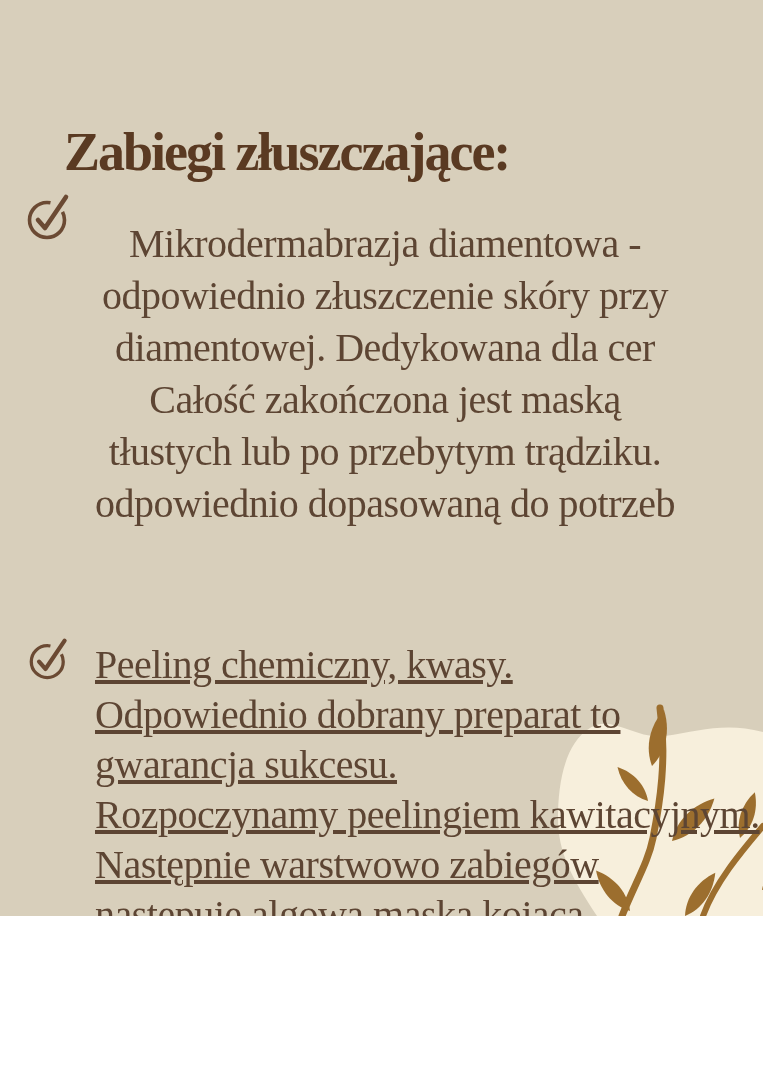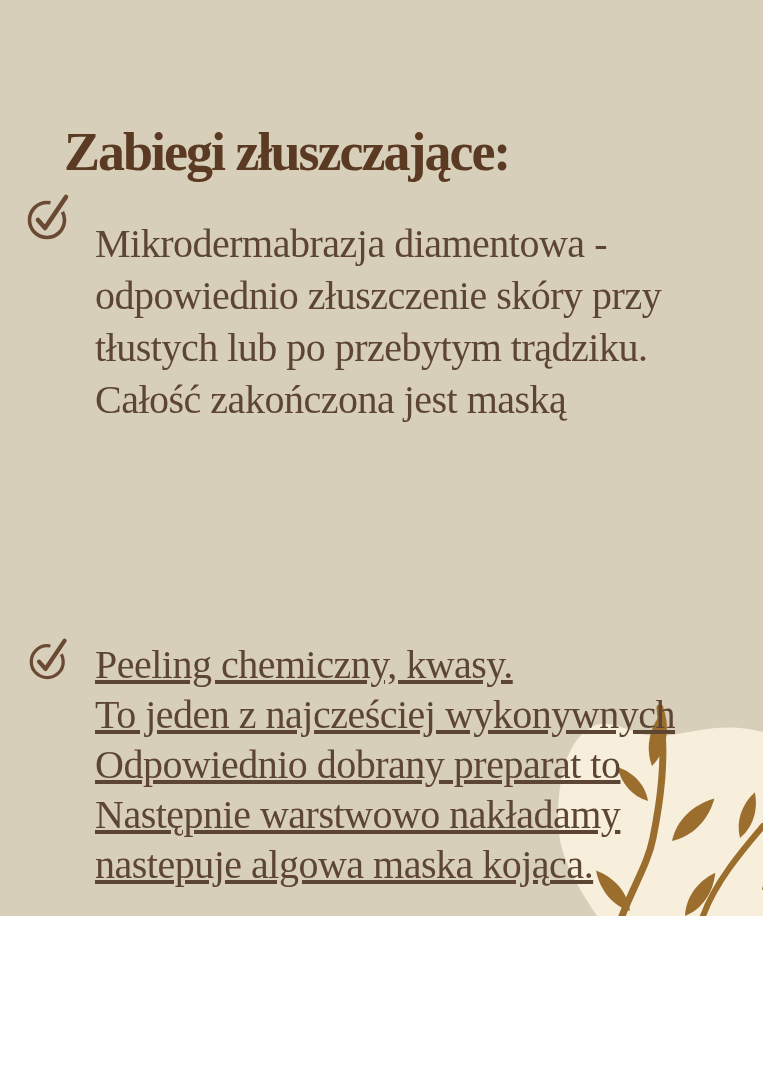--- a/index.html
+++ b/index.html
@@ -18,21 +18,21 @@
     color:#5a3a22;
     white-space:nowrap;
   }
   .para{
     position:absolute;left:95px;
     color:#5d4533;
     font-size:40px;
     letter-spacing:-0.5px;
   }
   .para .line{white-space:nowrap;}
-  .para-1{top:218px;}
+  .para-1{top:218px;text-align:center;}
   .para-1 .line{height:52px;line-height:52px;}
   .para-2{top:640px;}
   .para-2 .line{height:50px;line-height:50px;text-decoration:underline;}
   .check-icon{position:absolute;}
   .check-icon-1{left:27px;top:189px;width:46px;height:54px;}
   .check-icon-2{left:29px;top:633px;width:42px;height:50px;}
   .decor{
     position:absolute;right:0;bottom:0;
     width:263px;height:228px;
   }
@@ -65,30 +65,33 @@
   <h1 class="title">Zabiegi złuszczające:</h1>
 
   <svg class="check-icon check-icon-1" viewBox="0 0 46 52" xmlns="http://www.w3.org/2000/svg" aria-hidden="true">
     <circle cx="20" cy="30" r="17.5" fill="none" stroke="#6b4a33" stroke-width="3.6" stroke-dasharray="85.5 15.3"></circle>
     <path d="M 11 30 L 18 38 L 39 7" fill="none" stroke="#6b4a33" stroke-width="4.6" stroke-linecap="round" stroke-linejoin="round"></path>
   </svg>
 
   <div class="para para-1">
     <div class="line">Mikrodermabrazja diamentowa -</div>
     <div class="line">odpowiednio złuszczenie skóry przy</div>
+    <div class="line">diamentowej. Dedykowana dla cer</div>
+    <div class="line">Całość zakończona jest maską</div>
     <div class="line">tłustych lub po przebytym trądziku.</div>
-    <div class="line">Całość zakończona jest maską</div>
+    <div class="line">odpowiednio dopasowaną do potrzeb</div>
   </div>
 
   <svg class="check-icon check-icon-2" viewBox="0 0 46 52" xmlns="http://www.w3.org/2000/svg" aria-hidden="true">
     <circle cx="20" cy="30" r="17.5" fill="none" stroke="#6b4a33" stroke-width="3.6" stroke-dasharray="85.5 15.3"></circle>
     <path d="M 11 30 L 18 38 L 39 7" fill="none" stroke="#6b4a33" stroke-width="4.6" stroke-linecap="round" stroke-linejoin="round"></path>
   </svg>
 
   <div class="para para-2">
     <div class="line">Peeling chemiczny, kwasy.</div>
-    <div class="line">To jeden z najcześciej wykonywnych</div>
     <div class="line">Odpowiednio dobrany preparat to</div>
-    <div class="line">Następnie warstwowo nakładamy</div>
+    <div class="line">gwarancja sukcesu.</div>
+    <div class="line">Rozpoczynamy peelingiem kawitacyjnym.</div>
+    <div class="line">Następnie warstwowo zabiegów</div>
     <div class="line">nastepuje algowa maska kojąca.</div>
   </div>
 
 </div>
 
 </body></html>

